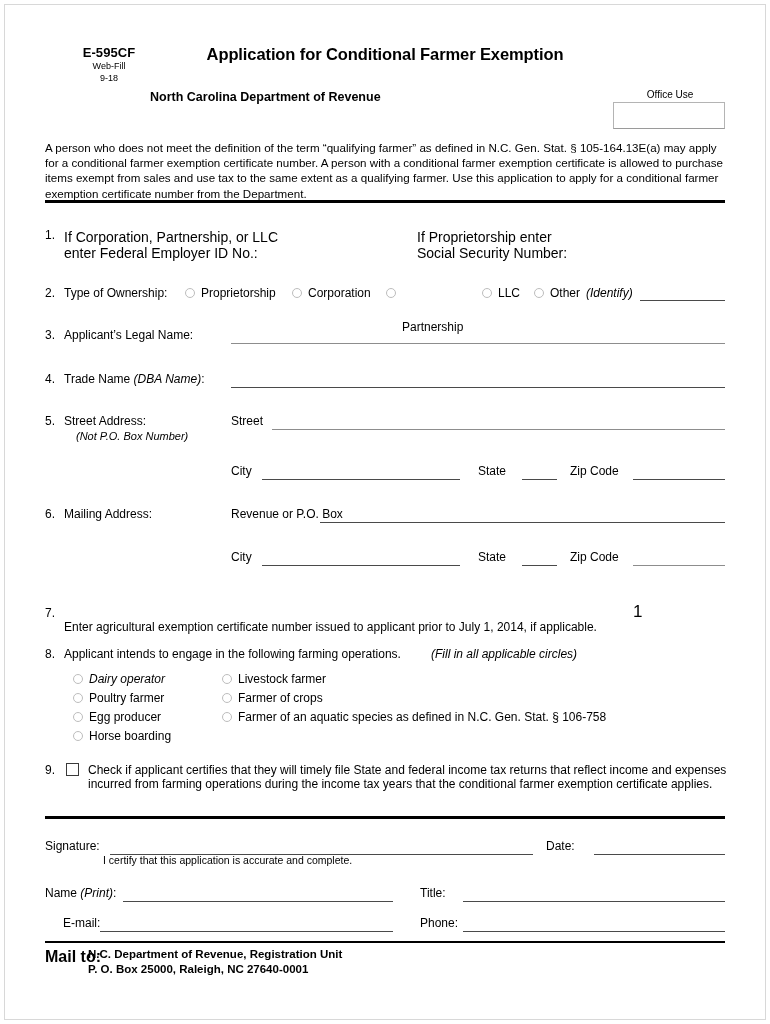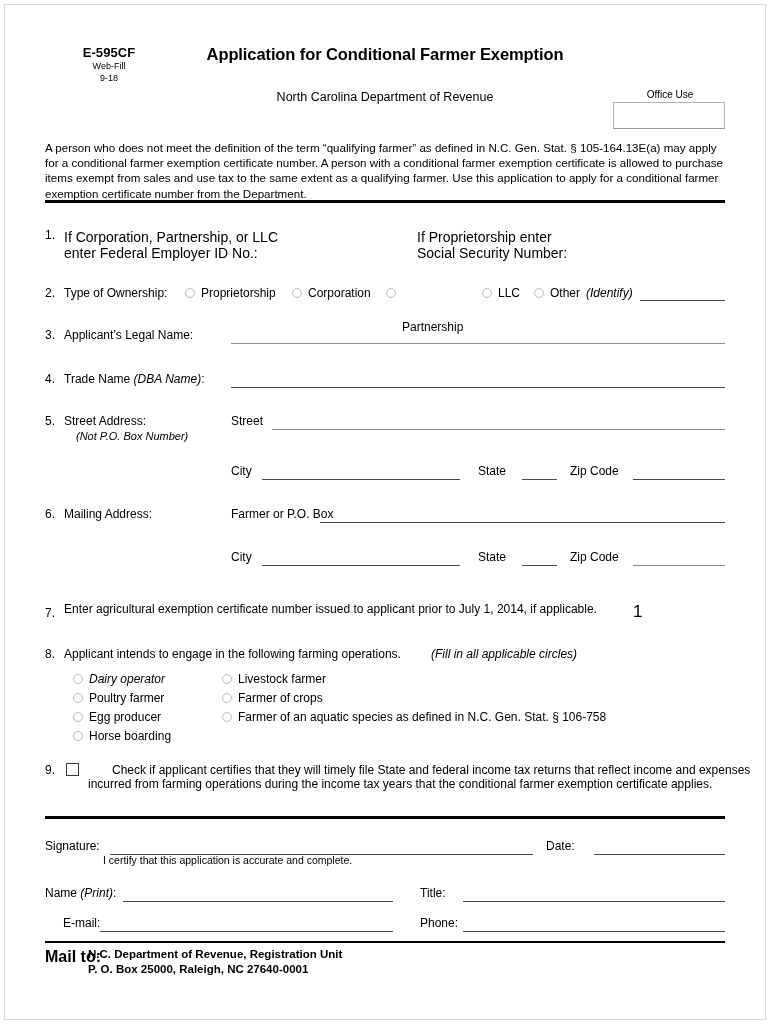--- a/index.html
+++ b/index.html
@@ -68,22 +68,22 @@
     font-size: 16.5px;
     letter-spacing: -0.1px;
   }
   .hdr-title1 { top: 45px; }
   .hdr-title2 { top: 69px; }
   .hdr-sub {
     position: absolute;
     left: 150px;
     top: 90px;
     width: 470px;
-    text-align: center;
     font-size: 12.5px;
+    font-weight: bold;
   }
   .office-use-label {
     position: absolute;
     left: 612px;
     top: 89px;
     width: 116px;
     text-align: center;
     font-size: 10px;
   }
   .office-use-box {
@@ -262,32 +262,32 @@
 
   <div class="lbl" style="left:231px; top:464px;">City</div>
   <div class="fill" style="left:262px; top:479px; width:198px;"></div>
   <div class="lbl" style="left:478px; top:464px;">State</div>
   <div class="fill" style="left:522px; top:479px; width:35px;"></div>
   <div class="lbl" style="left:570px; top:464px;">Zip Code</div>
   <div class="fill" style="left:633px; top:479px; width:92px;"></div>
 
   <div class="num" style="left:45px; top:507px;">6.</div>
   <div class="lbl" style="left:64px; top:507px;">Mailing Address:</div>
-  <div class="lbl" style="left:231px; top:507px;">Farmer or P.O. Box</div>
+  <div class="lbl" style="left:231px; top:507px;">Revenue or P.O. Box</div>
   <div class="fill" style="left:320px; top:522px; width:405px;"></div>
 
   <div class="lbl" style="left:231px; top:550px;">City</div>
   <div class="fill" style="left:262px; top:565px; width:198px;"></div>
   <div class="lbl" style="left:478px; top:550px;">State</div>
   <div class="fill" style="left:522px; top:565px; width:35px;"></div>
   <div class="lbl" style="left:570px; top:550px;">Zip Code</div>
   <div class="fill light" style="left:633px; top:565px; width:92px;"></div>
 
   <div class="num" style="left:45px; top:606px;">7.</div>
-  <div class="lbl" style="left:64px; top:602px;">Enter agricultural exemption certificate number issued to applicant prior to July 1, 2014, if applicable.</div>
+  <div class="lbl" style="left:64px; top:620px;">Enter agricultural exemption certificate number issued to applicant prior to July 1, 2014, if applicable.</div>
   <div class="filled-value" style="left:633px; top:602px;">1</div>
 
   <div class="num" style="left:45px; top:647px;">8.</div>
   <div class="lbl" style="left:64px; top:647px;">Applicant intends to engage in the following farming operations.</div>
   <div class="lbl ital" style="left:431px; top:647px;">(Fill in all applicable circles)</div>
 
   <div class="radio" style="left:73px; top:674px;"></div>
   <div class="lbl" style="left:89px; top:672px;font-style:italic;">Dairy operator</div>
   <div class="radio" style="left:73px; top:693px;"></div>
   <div class="lbl" style="left:89px; top:691px;">Poultry farmer</div>
@@ -298,21 +298,21 @@
 
   <div class="radio" style="left:222px; top:674px;"></div>
   <div class="lbl" style="left:238px; top:672px;">Livestock farmer</div>
   <div class="radio" style="left:222px; top:693px;"></div>
   <div class="lbl" style="left:238px; top:691px;">Farmer of crops</div>
   <div class="radio" style="left:222px; top:712px;"></div>
   <div class="lbl" style="left:238px; top:710px;">Farmer of an aquatic species as defined in N.C. Gen. Stat. § 106-758</div>
 
   <div class="num" style="left:45px; top:763px;">9.</div>
   <div class="checkbox" style="left:66px; top:763px;"></div>
-  <div class="lbl" style="left:88px; top:763px;margin-left:24px;">Check if applicant certifies that they will timely file State and federal income tax returns that reflect income and expenses</div>
+  <div class="lbl" style="left:88px; top:763px;">Check if applicant certifies that they will timely file State and federal income tax returns that reflect income and expenses</div>
   <div class="lbl" style="left:88px; top:777px;">incurred from farming operations during the income tax years that the conditional farmer exemption certificate applies.</div>
 
   <div class="rule-thick" style="top:816px;"></div>
 
   <div class="lbl" style="left:45px; top:839px;">Signature:</div>
   <div class="fill" style="left:110px; top:854px; width:423px;"></div>
   <div class="lbl" style="left:546px; top:839px;">Date:</div>
   <div class="fill" style="left:594px; top:854px; width:131px;"></div>
   <div class="lbl" style="left:103px; top:854px; font-size:10.5px;">I certify that this application is accurate and complete.</div>
 

